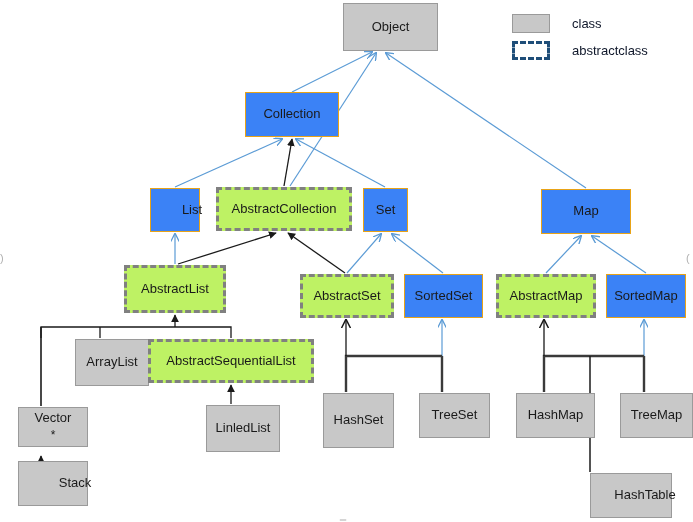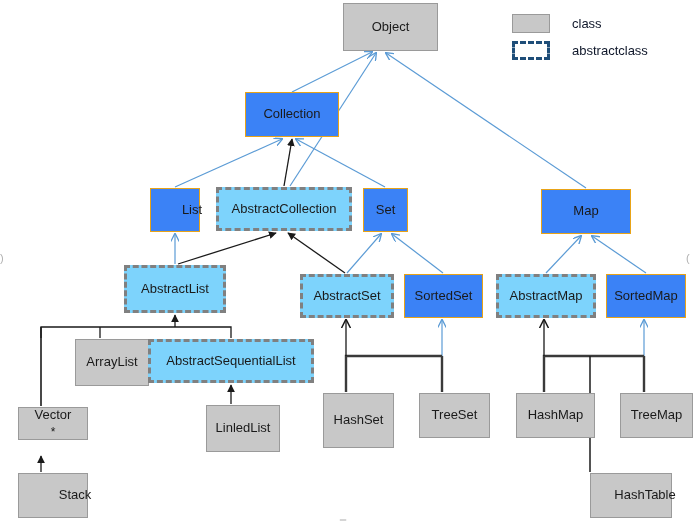--- a/index.html
+++ b/index.html
@@ -41,21 +41,21 @@
   .node.cls {
     background: #c8c8c8;
     border: 1px solid #9a9a9a;
     margin-left: 12px;
   }
   .node.iface {
     background: #3b82f6;
     border: 1px solid #e8a317;
   }
   .node.abs {
-    background: #7dd3fc;
+    background: #bef264;
     border: 3px dashed #808080;
   }
   .node .sub {
     font-size: 12px;
     margin-top: 3px;
   }
   
   #legend {
     position: absolute;
     left: 512px;
@@ -206,40 +206,40 @@
       </div>
       <div class="node iface" style="left: 606px; top: 274px; width: 80px; height: 44px;">
         <span>SortedMap</span>
       </div>
       <div class="node cls" style="left: 63px; top: 339px; width: 74px; height: 47px;">
         <span>ArrayList</span>
       </div>
       <div class="node abs" style="left: 148px; top: 339px; width: 166px; height: 44px;">
         <span>AbstractSequentialList</span>
       </div>
-      <div class="node cls" style="left: 6px; top: 407px; width: 70px; height: 33px;">
+      <div class="node cls" style="left: 6px; top: 407px; width: 70px; height: 40px;">
         <span>Vector</span>
         <span class="sub">*</span>
       </div>
       <div class="node cls" style="left: 194px; top: 405px; width: 74px; height: 47px;">
         <span>LinledList</span>
       </div>
       <div class="node cls" style="left: 311px; top: 393px; width: 71px; height: 55px;">
         <span>HashSet</span>
       </div>
       <div class="node cls" style="left: 407px; top: 393px; width: 71px; height: 45px;">
         <span>TreeSet</span>
       </div>
       <div class="node cls" style="left: 504px; top: 393px; width: 79px; height: 45px;">
         <span>HashMap</span>
       </div>
       <div class="node cls" style="left: 608px; top: 393px; width: 73px; height: 45px;">
         <span>TreeMap</span>
       </div>
-      <div class="node cls" style="left: 6px; top: 473px; width: 70px; height: 45px; padding-left: 44px;">
+      <div class="node cls" style="left: 6px; top: 461px; width: 70px; height: 45px; padding-left: 44px;">
         <span>Stack</span>
       </div>
       <div class="node cls" style="left: 578px; top: 473px; width: 82px; height: 45px; padding-left: 28px;">
         <span>HashTable</span>
       </div>
     </div>
 
   <div id="legend">
       <div class="legend-row">
         <div class="legend-swatch cls"></div>

